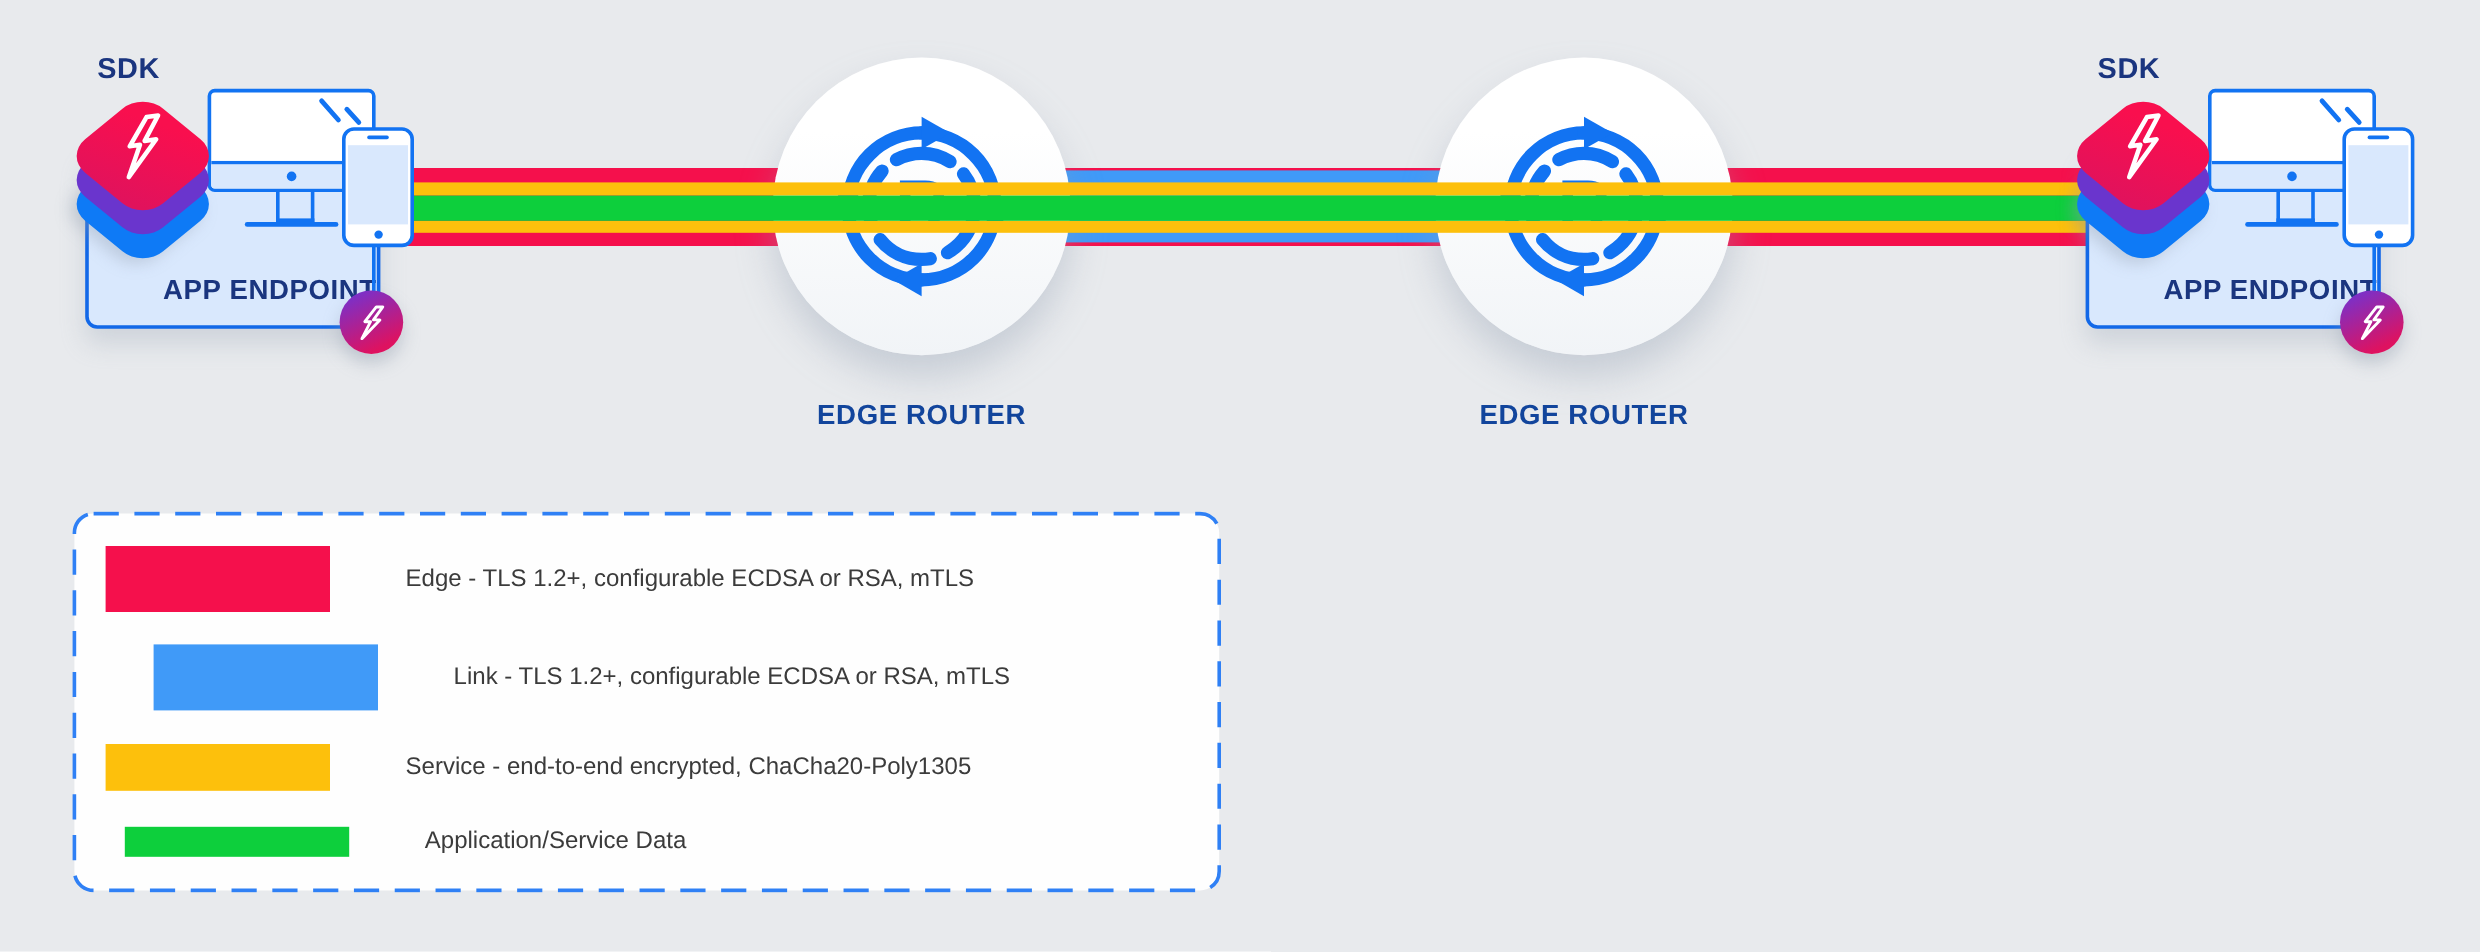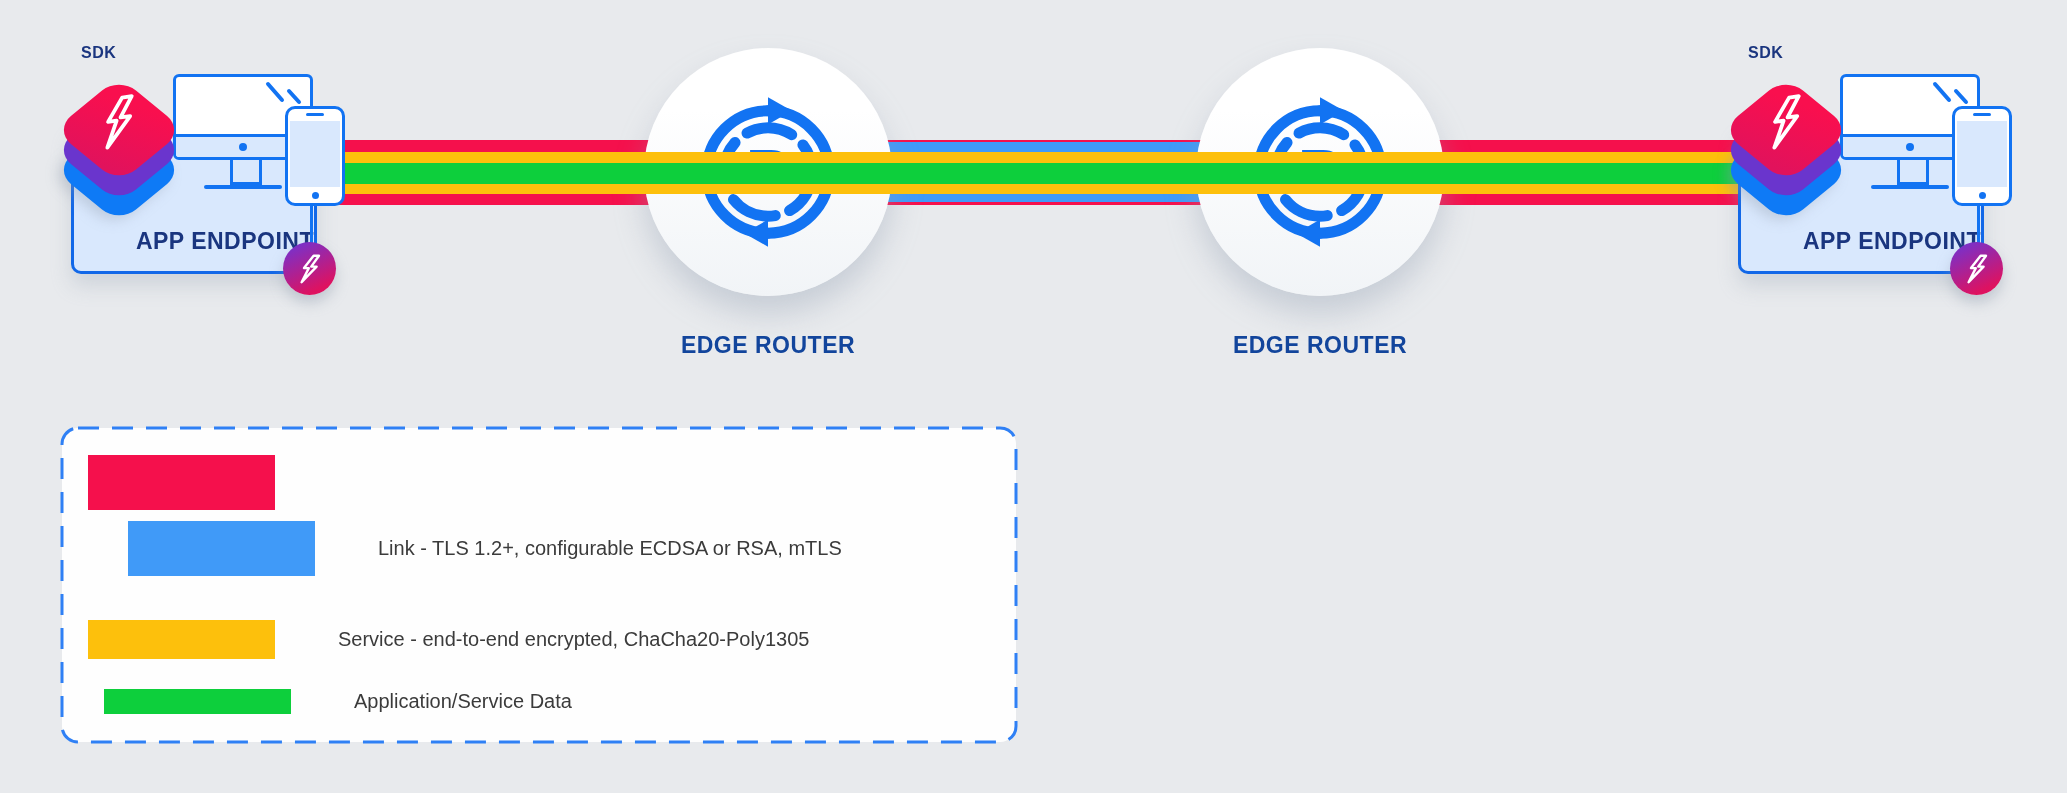--- a/index.html
+++ b/index.html
@@ -30,21 +30,21 @@
     font-size:23px; font-weight:600; letter-spacing:.5px; color:var(--router-label);
     z-index:7;
   }
   .router-label.l1{left:618px;}
   .router-label.l2{left:1170px;}
   
   .endpoint-group{position:absolute; top:40px; width:290px; height:260px; z-index:10;}
   .endpoint-group.left{left:55px;}
   .endpoint-group.right{left:1722px;}
   .sdk-label{
-    position:absolute; left:26px; top:4px; font-size:16px; font-weight:600;
+    position:absolute; left:26px; top:4px; font-size:24px; font-weight:600;
     color:var(--navy); letter-spacing:.5px;
   }
   .endpoint-box{
     position:absolute; left:16px; top:86px; width:240px; height:142px;
     background:var(--box-fill); border:3px solid var(--box-border); border-radius:10px;
     box-shadow:0 12px 20px rgba(150,162,180,.30);
   }
   .endpoint-box .box-label{
     position:absolute; bottom:16px; width:100%; text-align:right;
     font-size:23px; font-weight:600; letter-spacing:.5px; color:var(--navy);
@@ -93,21 +93,21 @@
     box-shadow:0 8px 14px rgba(140,152,170,.40); z-index:4;
     display:flex; align-items:center; justify-content:center;
   }
   
   .legend{position:absolute; left:60px; top:426px; width:958px; height:318px; z-index:20;}
   .legend-frame{position:absolute; left:0; top:0;}
   .legend-row{position:absolute; left:28px; display:flex; align-items:center;}
   .legend-row .swatch{width:187px; height:100%; flex:0 0 auto;}
   .legend-row .legend-text{margin-left:63px; font-size:20px; color:var(--legend-text); white-space:nowrap;}
   .row-edge   {top:29px;  height:55px;}
-  .row-link   {top:95px; height:55px;padding-left:40px;}
+  .row-link   {top:111px; height:55px;padding-left:40px;}
   .row-service{top:194px; height:39px;}
   .row-data   {top:263px; height:25px;margin-left:16px;}
   .sw-edge{background:var(--red);} .sw-link{background:var(--blue);}
   .sw-service{background:var(--yellow);} .sw-data{background:var(--green);}
 </style>
 </head>
 <body>
 
 <div class="canvas">
 
@@ -255,20 +255,21 @@
       </svg>
     </div>
   </div>
 
   <div class="legend">
     <svg class="legend-frame" width="958" height="318">
       <rect x="2" y="2" width="954" height="314" rx="16" fill="var(--legend-bg)" stroke="var(--legend-border)" stroke-width="3" stroke-dasharray="21 13"></rect>
     </svg>
     <div class="legend-row row-edge">
       <div class="swatch sw-edge"></div>
+      <div class="legend-text">Edge - TLS 1.2+, configurable ECDSA or RSA, mTLS</div>
     </div>
     <div class="legend-row row-link">
       <div class="swatch sw-link"></div>
       <div class="legend-text">Link - TLS 1.2+, configurable ECDSA or RSA, mTLS</div>
     </div>
     <div class="legend-row row-service">
       <div class="swatch sw-service"></div>
       <div class="legend-text">Service - end-to-end encrypted, ChaCha20-Poly1305</div>
     </div>
     <div class="legend-row row-data">

